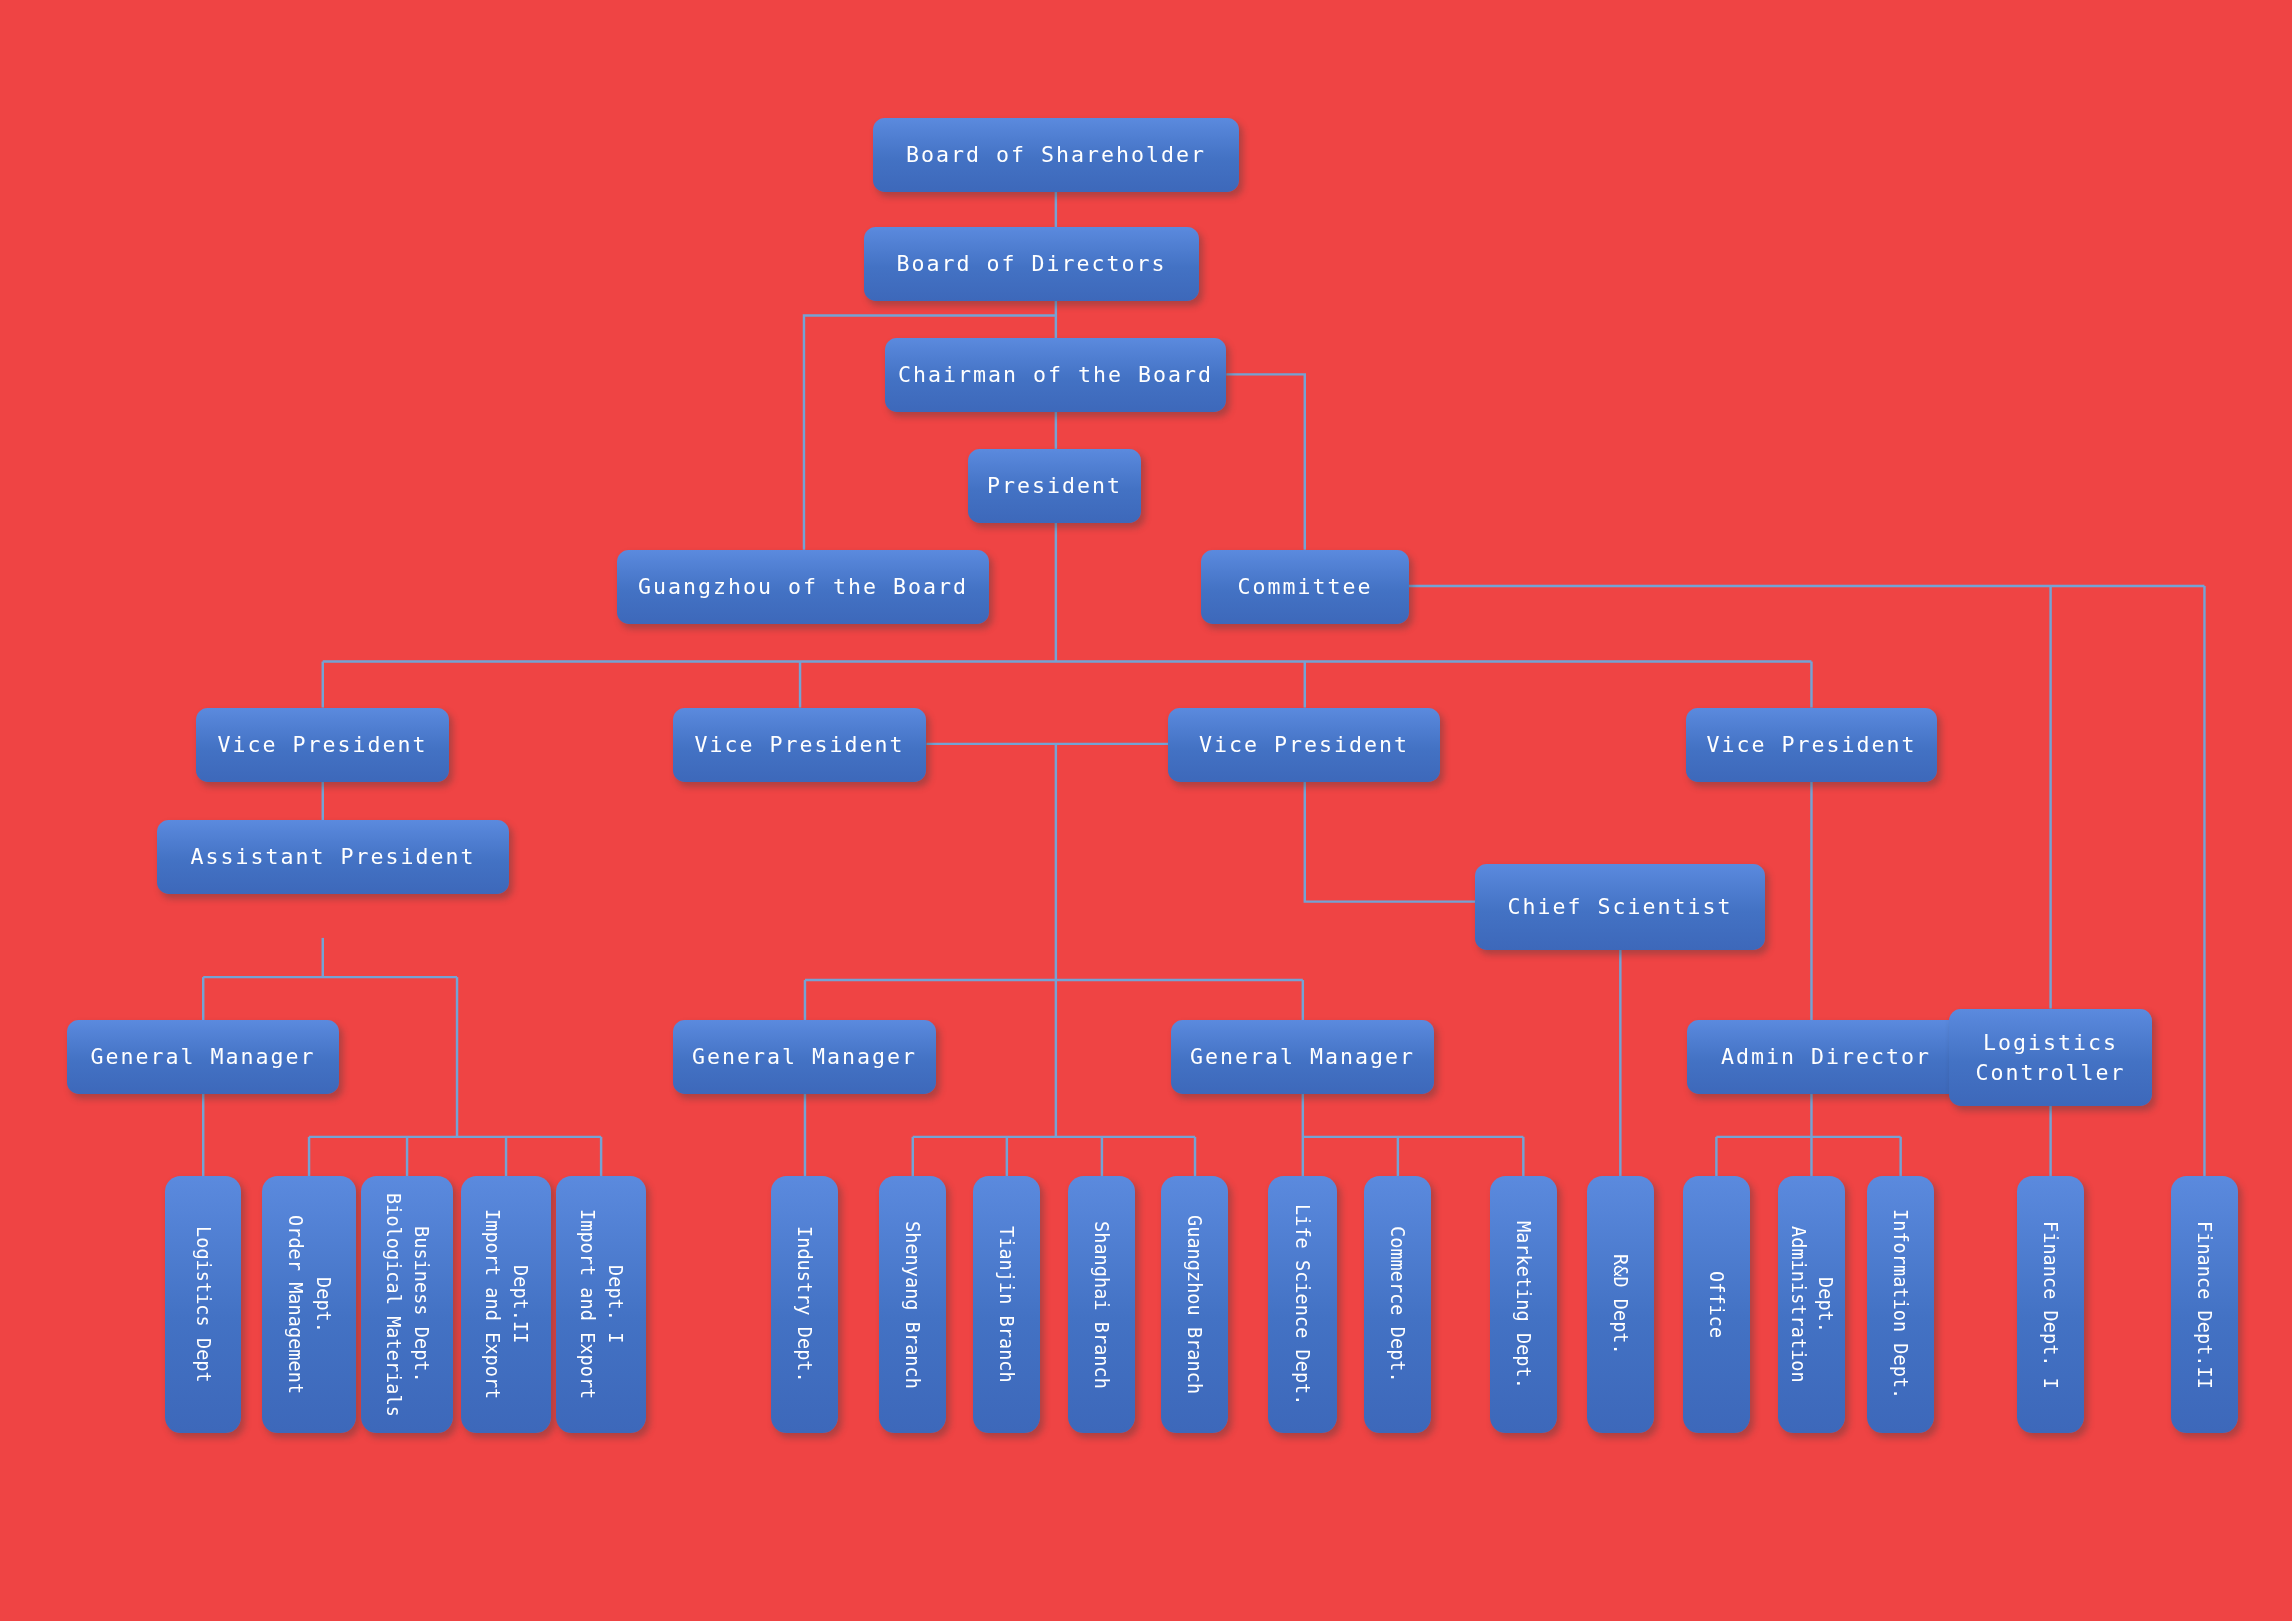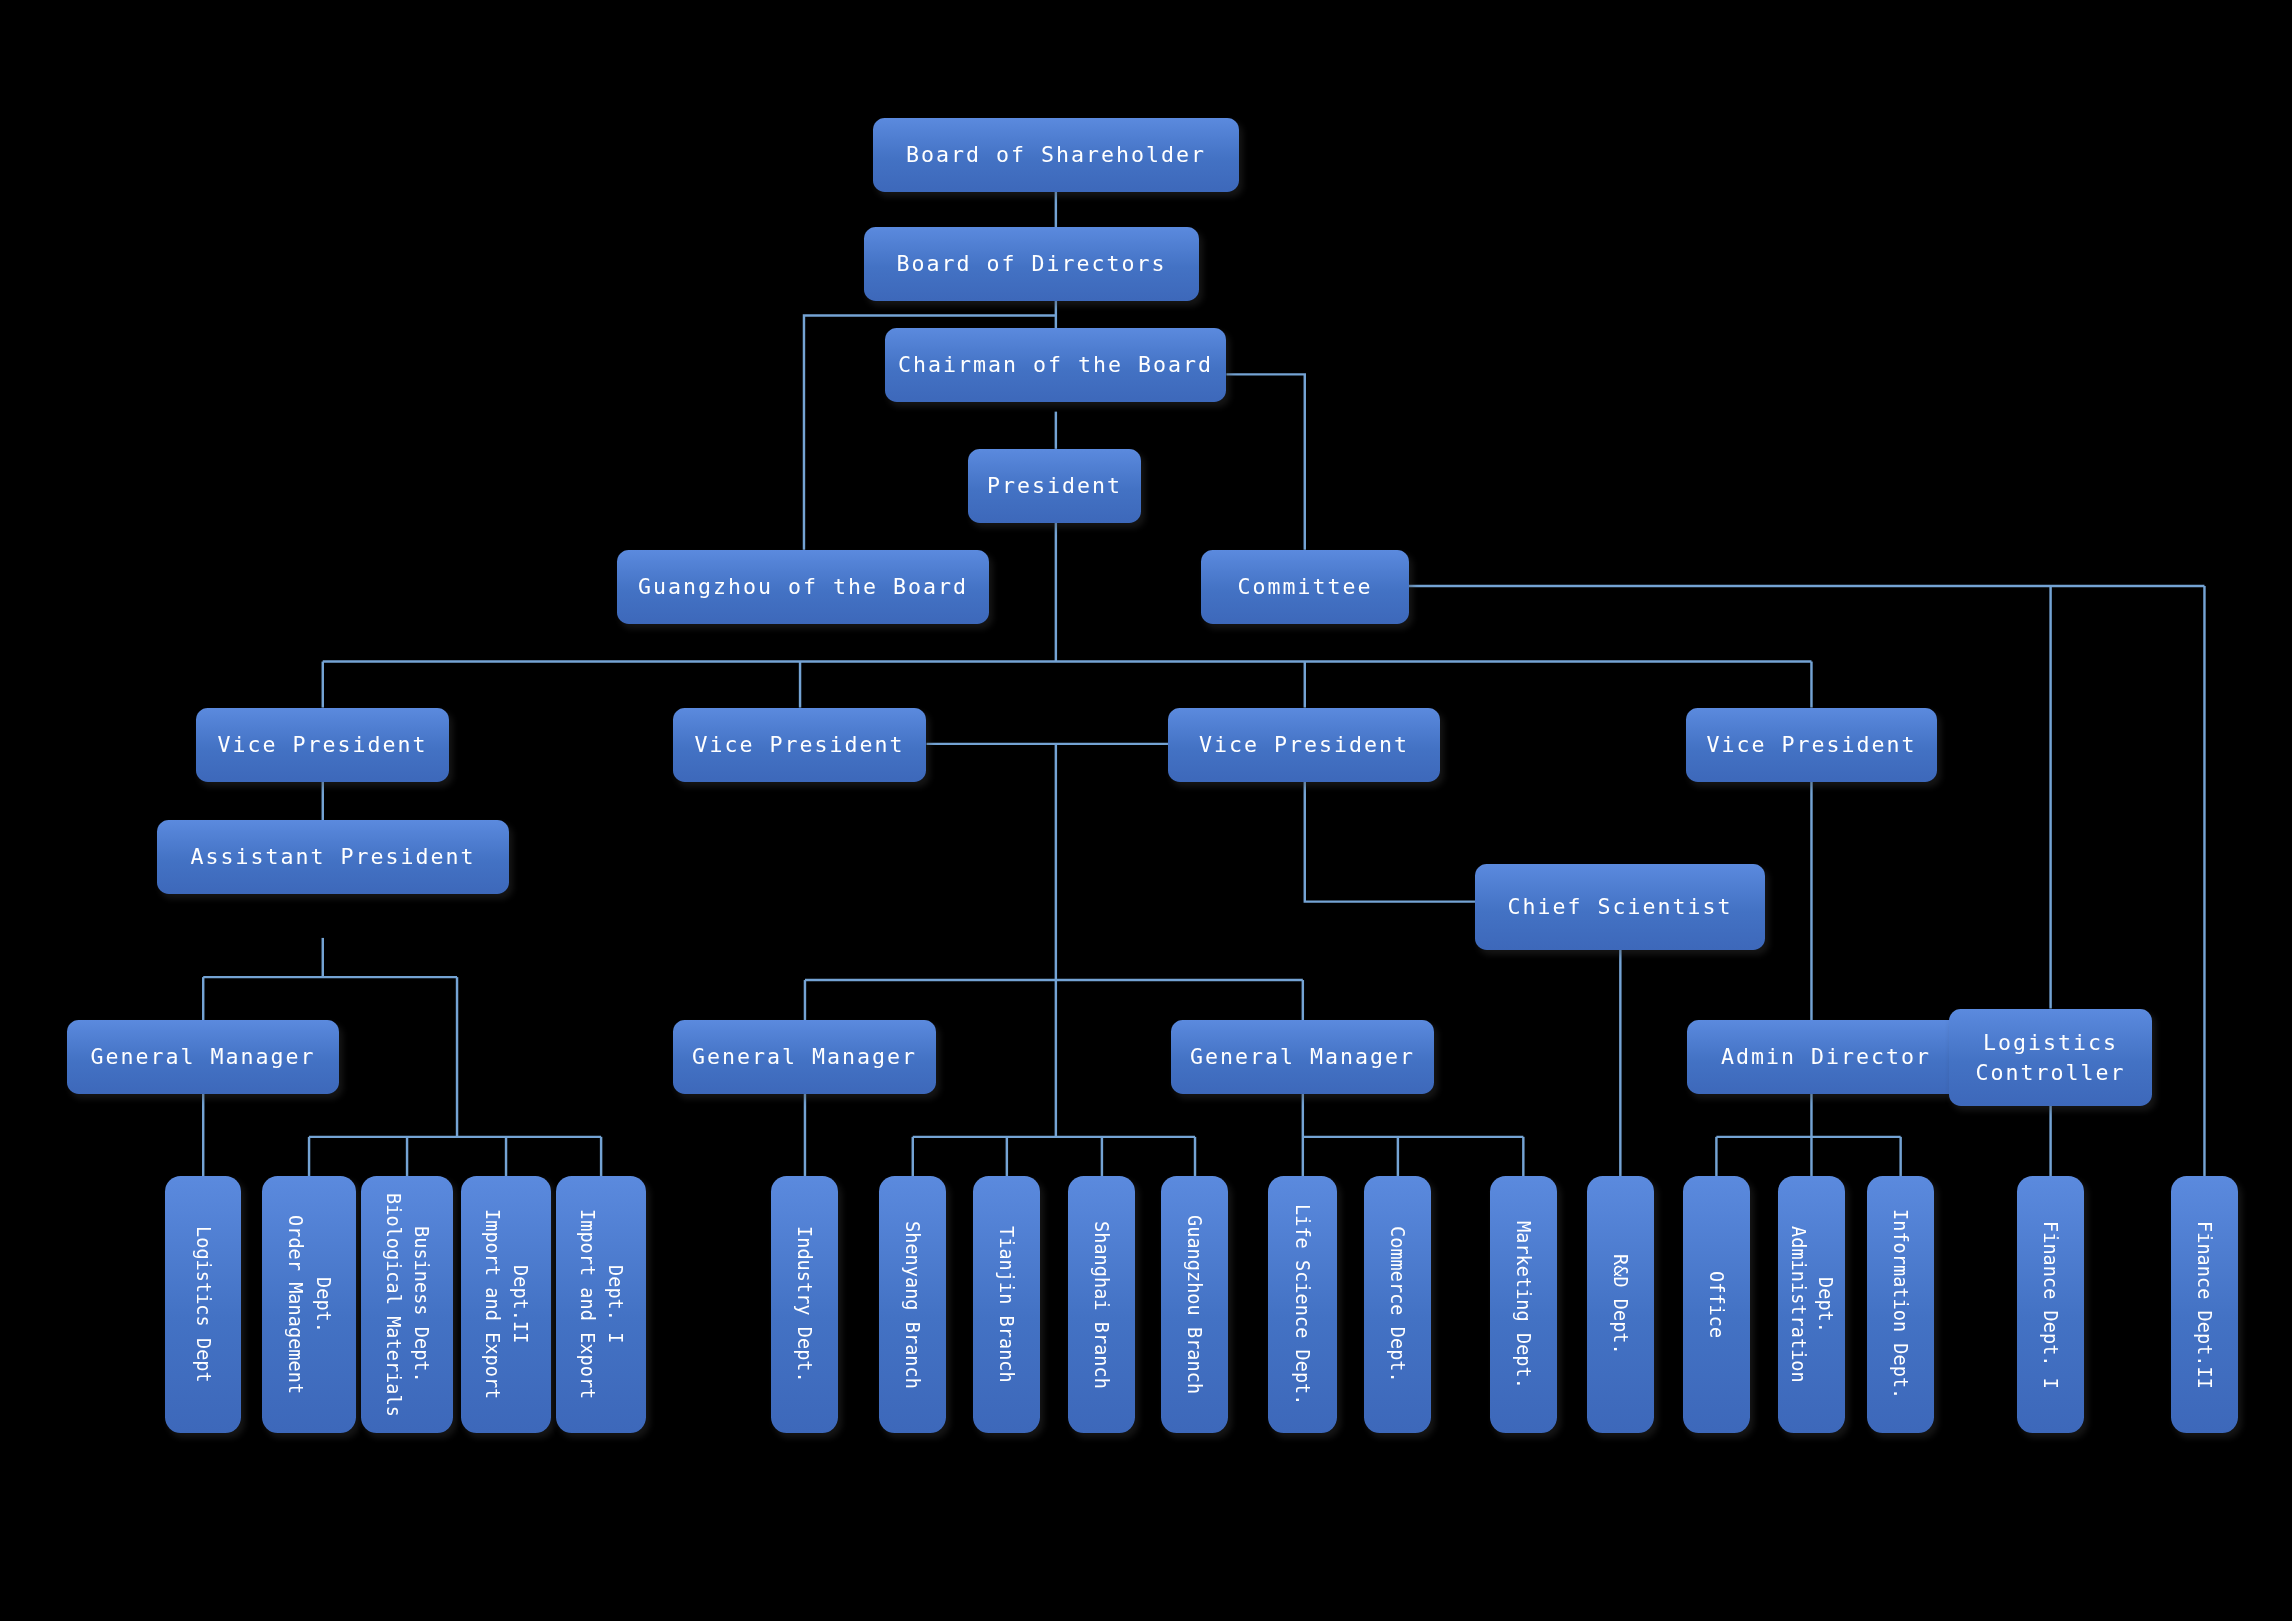--- a/index.html
+++ b/index.html
@@ -1,17 +1,17 @@
 <!DOCTYPE html>
 <html><head>
 <meta charset="utf-8">
 <style>
   html,body{margin:0;padding:0;background:#ffffff;}
   #canvas{
-    position:relative;width:2293px;height:1621px;background:#000000;overflow:hidden;
+    position:relative;width:2293px;height:1621px;background:#ef4444;overflow:hidden;
     font-family:"DejaVu Sans Mono","Liberation Mono",monospace;
   }
   #edges{position:absolute;left:0;top:0;width:2293px;height:1621px;}
   .node{
     position:absolute;display:flex;align-items:center;justify-content:center;
     color:#ffffff;
     background:linear-gradient(180deg,#5b8ade 0%,#4372c4 55%,#3d68ba 100%);
     box-shadow:3.9px 4.9px 6.9px rgba(60,60,60,0.35);
     box-sizing:border-box;text-align:center;
   }
@@ -77,21 +77,21 @@
       <polyline points="1751,1160 1751,1200" fill="none" stroke="#74A3D4" stroke-width="2.5"></polyline>
       <polyline points="1848,1160 1848,1200" fill="none" stroke="#74A3D4" stroke-width="2.5"></polyline>
       <polyline points="1939,1160 1939,1200" fill="none" stroke="#74A3D4" stroke-width="2.5"></polyline>
       <polyline points="1437,598 2249,598" fill="none" stroke="#74A3D4" stroke-width="2.5"></polyline>
       <polyline points="2092,598 2092,1029" fill="none" stroke="#74A3D4" stroke-width="2.5"></polyline>
       <polyline points="2249,598 2249,1200" fill="none" stroke="#74A3D4" stroke-width="2.5"></polyline>
       <polyline points="2092,1128 2092,1200" fill="none" stroke="#74A3D4" stroke-width="2.5"></polyline>
     </svg>
 <div class="node h" style="left: 873px; top: 118px; width: 366px; height: 74px;"><span>Board of Shareholder</span></div>
     <div class="node h" style="left: 864px; top: 227px; width: 335px; height: 74px;"><span>Board of Directors</span></div>
-    <div class="node h" style="left: 885px; top: 328px; width: 341px; height: 74px;"><span>Chairman of the Board</span></div>
+    <div class="node h" style="left: 885px; top: 338px; width: 341px; height: 74px;"><span>Chairman of the Board</span></div>
     <div class="node h" style="left: 968px; top: 449px; width: 173px; height: 74px;"><span>President</span></div>
     <div class="node h" style="left: 617px; top: 550px; width: 372px; height: 74px;"><span>Guangzhou of the Board</span></div>
     <div class="node h" style="left: 1201px; top: 550px; width: 208px; height: 74px;"><span>Committee</span></div>
     <div class="node h" style="left: 196px; top: 708px; width: 253px; height: 74px;"><span>Vice President</span></div>
     <div class="node h" style="left: 673px; top: 708px; width: 253px; height: 74px;"><span>Vice President</span></div>
     <div class="node h" style="left: 1168px; top: 708px; width: 272px; height: 74px;"><span>Vice President</span></div>
     <div class="node h" style="left: 1686px; top: 708px; width: 251px; height: 74px;"><span>Vice President</span></div>
     <div class="node h" style="left: 157px; top: 820px; width: 352px; height: 74px;"><span>Assistant President</span></div>
     <div class="node h" style="left: 1475px; top: 864px; width: 290px; height: 86px;"><span>Chief Scientist</span></div>
     <div class="node h" style="left: 67px; top: 1020px; width: 272px; height: 74px;"><span>General Manager</span></div>

